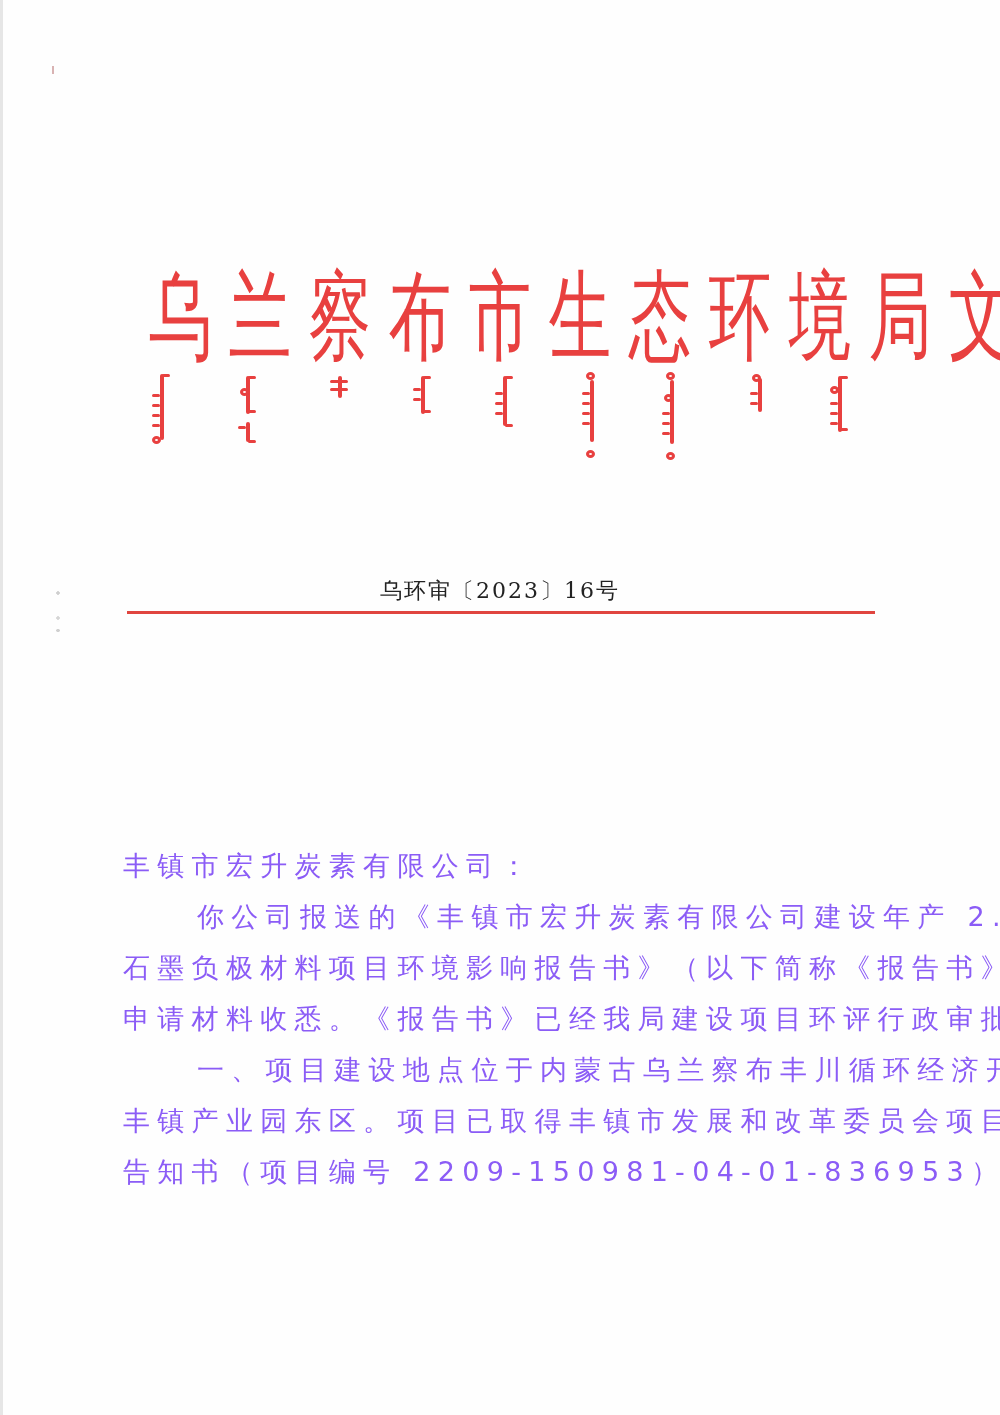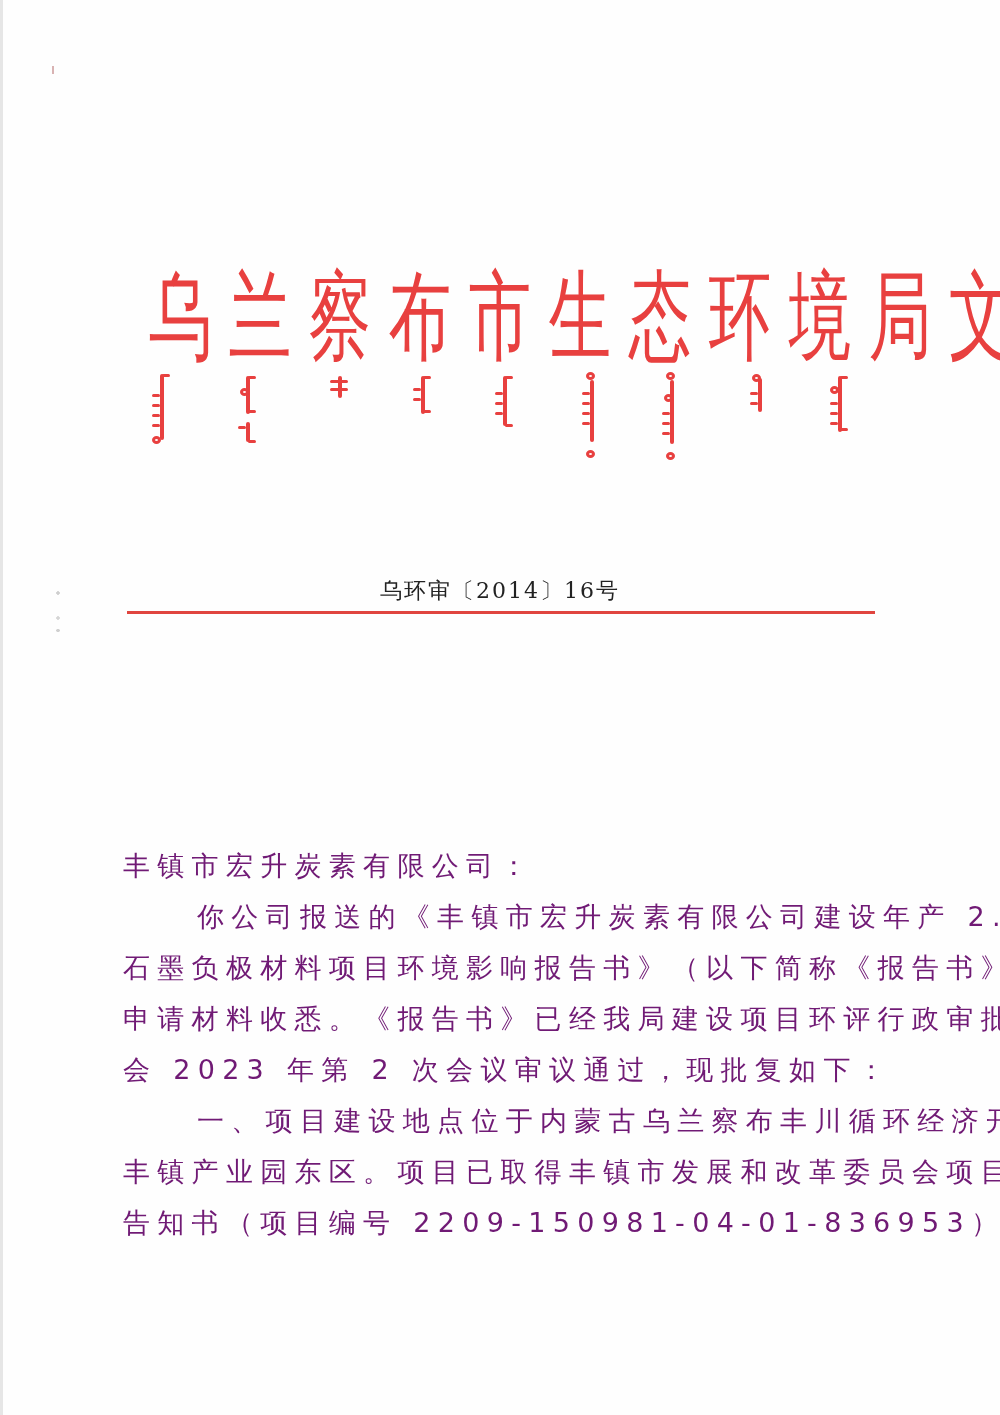--- a/index.html
+++ b/index.html
@@ -126,21 +126,21 @@
     .doc-title div {
       transform: scaleX(0.93);
     }
     .body-text {
       position: absolute;
       left: 123px;
       top: 840px;
       width: 760px;
       font-family: "DejaVu Sans", sans-serif;
       font-size: 27px;
-      color: #701a75;
+      color: #8b5cf6;
       line-height: 51px;
       letter-spacing: 7.3px;
     }
     .body-text .line {
       white-space: nowrap;
       height: 51px;
     }
     .body-text .indent {
       padding-left: 74px;
     }
@@ -244,27 +244,26 @@
       <div class="mg-stem" style="top:4px;height:56px;"></div>
       <div class="mg-tick" style="left:10px;top:4px;width:8px;"></div>
       <div class="mg-loop" style="left:0;top:14px;"></div>
       <div class="mg-tick" style="left:0;top:30px;width:8px;"></div>
       <div class="mg-tick" style="left:0;top:40px;width:8px;"></div>
       <div class="mg-tick" style="left:0;top:50px;width:8px;"></div>
       <div class="mg-tick" style="left:10px;top:56px;width:8px;"></div>
     </div>
   </div>
 
-  <div class="doc-number">乌环审〔2014〕16号</div>
+  <div class="doc-number">乌环审〔2023〕16号</div>
   <div class="red-rule"></div>
 
 
   <div class="body-text">
     <div class="line">丰镇市宏升炭素有限公司：</div>
     <div class="line indent">你公司报送的《丰镇市宏升炭素有限公司建设年产 2.2 万吨</div>
     <div class="line">石墨负极材料项目环境影响报告书》（以下简称《报告书》）及</div>
     <div class="line">申请材料收悉。《报告书》已经我局建设项目环评行政审批委员</div>
-    <div class="line">会 2023 年第 2 次会议审议通过，现批复如下：</div>
     <div class="line indent">一、项目建设地点位于内蒙古乌兰察布丰川循环经济开发区</div>
     <div class="line">丰镇产业园东区。项目已取得丰镇市发展和改革委员会项目备案</div>
     <div class="line">告知书（项目编号 2209-150981-04-01-836953）。拟在现有厂区</div>
   </div>
 </div>
 
 </body></html>

